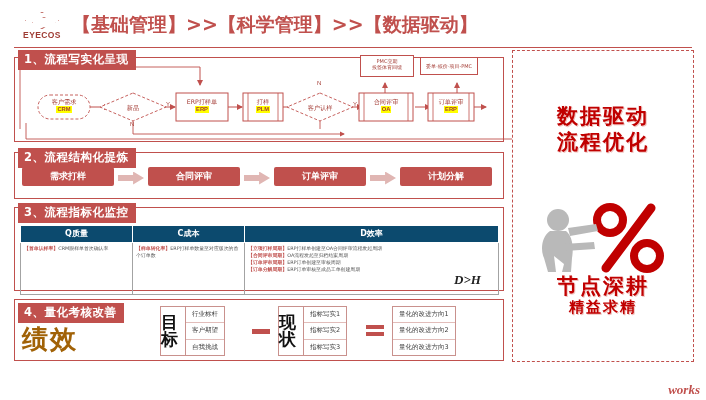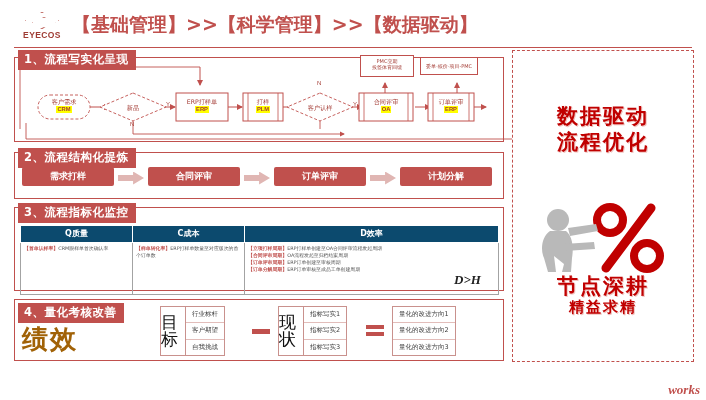--- a/index.html
+++ b/index.html
@@ -181,21 +181,21 @@
   #sec4-label { left: 18px; top: 303px; }
   #perf {
     position: absolute; left: 22px; top: 322px;
     font-size: 26px; font-weight: bold; color: #a16207;
     font-family: "DejaVu Sans", sans-serif;
     letter-spacing: 2px;
   }
   .eq-group { position: absolute; top: 306px; height: 50px; display: flex; align-items: stretch; }
   .eq-head {
     width: 25px;
-    font-size: 17px; font-weight: normal; color: #111;
+    font-size: 17px; font-weight: bold; color: #111;
     display: flex; flex-direction: column; justify-content: center; align-items: center;
     line-height: 1.0;
     font-family: "DejaVu Sans", sans-serif;
     border: 1px solid #c9918d;
     border-right: none;
     background: #fff;
   }
   .eq-rows { display: flex; flex-direction: column; border: 1px solid #c9918d; }
   .eq-rows div {
     flex: 1;

